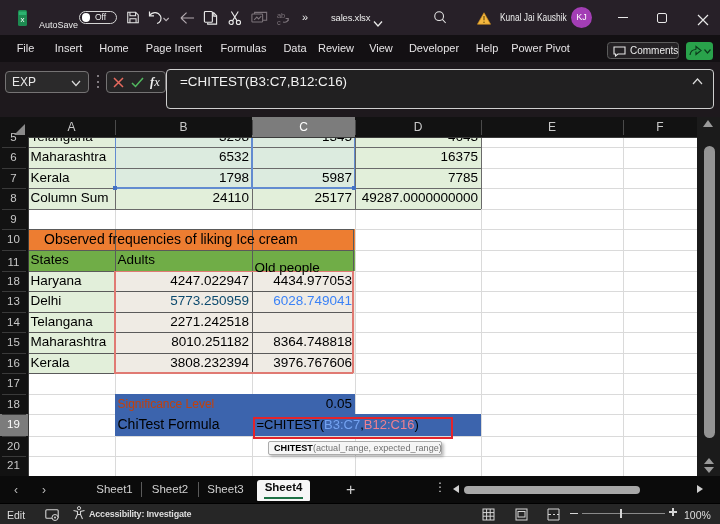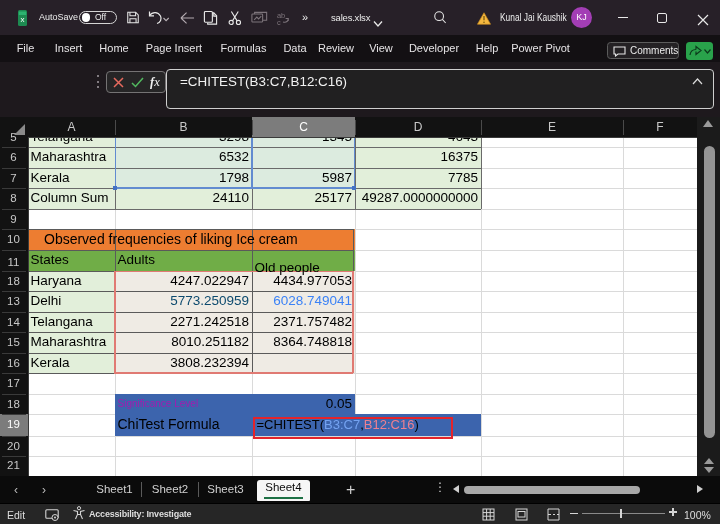--- a/index.html
+++ b/index.html
@@ -129,31 +129,32 @@
 <div class="cell lt" style="left:115px;top:250.0px;width:137px;height:20.5px;line-height:20.5px;font-size:13.5px;color:#000;">Adults</div>
 <div class="cell lt" style="left:252px;top:258px;width:103px;height:36px;line-height:20.5px;font-size:13.5px;color:#000;">Old people</div>
 <div class="cell lt" style="left:28px;top:270.5px;width:87px;height:20.600000000000023px;line-height:20.600000000000023px;font-size:13.5px;color:#000;">Haryana</div>
 <div class="cell rt" style="left:115px;top:270.5px;width:137px;height:20.600000000000023px;line-height:20.600000000000023px;font-size:13.5px;color:#000;">4247.022947</div>
 <div class="cell rt" style="left:252px;top:270.5px;width:103px;height:20.600000000000023px;line-height:20.600000000000023px;font-size:13.5px;color:#000;">4434.977053</div>
 <div class="cell lt" style="left:28px;top:291.1px;width:87px;height:20.5px;line-height:20.5px;font-size:13.5px;color:#000;">Delhi</div>
 <div class="cell rt" style="left:115px;top:291.1px;width:137px;height:20.5px;line-height:20.5px;font-size:13.5px;color:#0c4a6e;">5773.250959</div>
 <div class="cell rt" style="left:252px;top:291.1px;width:103px;height:20.5px;line-height:20.5px;font-size:13.5px;color:#3b82f6;">6028.749041</div>
 <div class="cell lt" style="left:28px;top:311.6px;width:87px;height:20.599999999999966px;line-height:20.599999999999966px;font-size:13.5px;color:#000;">Telangana</div>
 <div class="cell rt" style="left:115px;top:311.6px;width:137px;height:20.599999999999966px;line-height:20.599999999999966px;font-size:13.5px;color:#000;">2271.242518</div>
-<div class="cell rt" style="left:252px;top:311.6px;width:103px;height:20.599999999999966px;line-height:20.599999999999966px;font-size:13.5px;color:#000;">2371.757482</div>
 <div class="cell lt" style="left:28px;top:332.2px;width:87px;height:20.5px;line-height:20.5px;font-size:13.5px;color:#000;">Maharashtra</div>
 <div class="cell rt" style="left:115px;top:332.2px;width:137px;height:20.5px;line-height:20.5px;font-size:13.5px;color:#000;">8010.251182</div>
 <div class="cell rt" style="left:252px;top:332.2px;width:103px;height:20.5px;line-height:20.5px;font-size:13.5px;color:#000;">8364.748818</div>
 <div class="cell lt" style="left:28px;top:352.7px;width:87px;height:20.600000000000023px;line-height:20.600000000000023px;font-size:13.5px;color:#000;">Kerala</div>
 <div class="cell rt" style="left:115px;top:352.7px;width:137px;height:20.600000000000023px;line-height:20.600000000000023px;font-size:13.5px;color:#000;">3808.232394</div>
-<div class="cell lt" style="left:115px;top:393.8px;width:137px;height:20.599999999999966px;line-height:20.599999999999966px;font-size:10px;color:#a21caf;">Significance Level</div>
+<div class="cell rt" style="left:252px;top:352.7px;width:103px;height:20.600000000000023px;line-height:20.600000000000023px;font-size:13.5px;color:#000;">3976.767606</div>
+<div class="cell lt" style="left:115px;top:393.8px;width:137px;height:20.599999999999966px;line-height:20.599999999999966px;font-size:12px;color:#c2410c;">Significance Level</div>
 <div class="cell rt" style="left:252px;top:393.8px;width:103px;height:20.599999999999966px;line-height:20.599999999999966px;font-size:13.5px;color:#000;">0.05</div>
 <div class="cell lt" style="left:115px;top:414.4px;width:137px;height:21.200000000000045px;line-height:21.200000000000045px;font-size:14px;color:#000;">ChiTest Formula</div>
 <div class="cell" style="left:256.5px;top:414.4px;width:222px;height:21.200000000000045px;line-height:21.200000000000045px;font-size:13px;color:#000">=CHITEST(<span style="color:#74a3f2">B3:C7</span>,<span style="color:#ee8090">B12:C16</span>)</div>
 <div class="abs" style="left:252.7px;top:417.3px;width:200.6px;height:22px;border:2.6px solid #e3242b"></div>
+<div class="abs" style="left:268px;top:440.5px;width:174px;height:14.5px;background:#f5f5f5;border:1px solid #ababab;border-radius:2px;box-shadow:2px 2px 3px rgba(0,0,0,.25);font-size:9.1px;line-height:13px;padding-left:5px;white-space:nowrap;color:#707070"><b style="color:#000">CHITEST</b>(actual_range, expected_range)</div>
 <div class="abs" id="colhdr"></div>
 <div class="abs" style="left:252px;top:117px;width:103px;height:20.2px;background:#7c7c7c"></div>
 <div class="colL" style="left:28px;width:87px;color:#c9c9c9">A</div>
 <div class="colL" style="left:115px;width:137px;color:#c9c9c9">B</div>
 <div class="colL" style="left:252px;width:103px;color:#fdfdfd">C</div>
 <div class="colL" style="left:355px;width:126px;color:#c9c9c9">D</div>
 <div class="colL" style="left:481px;width:142px;color:#c9c9c9">E</div>
 <div class="colL" style="left:623px;width:74px;color:#c9c9c9">F</div>
 <div class="abs" style="left:115px;top:120px;width:1px;height:15px;background:#4a4a4a"></div>
 <div class="abs" style="left:252px;top:120px;width:1px;height:15px;background:#4a4a4a"></div>
@@ -207,21 +208,21 @@
 <div class="abs" style="left:704px;top:146px;width:11px;height:292px;background:#949494;border-radius:6px"></div>
 <div class="abs" style="left:704px;top:458px;width:0;height:0;border-left:5px solid transparent;border-right:5px solid transparent;border-bottom:6px solid #9a9a9a"></div>
 <div class="abs" style="left:704px;top:467px;width:0;height:0;border-left:5px solid transparent;border-right:5px solid transparent;border-top:6px solid #9a9a9a"></div>
 <div class="abs" id="titlebar"></div>
 <div class="abs" style="left:17.5px;top:9.5px;width:9px;height:16px">
 <svg width="9" height="16" viewBox="0 0 9 16">
         <rect x="0" y="0" width="9" height="16" rx="1.5" fill="#1d8a51"></rect>
 <rect x="0.8" y="1.5" width="7.4" height="3.5" fill="#2fb873" opacity="0.9"></rect>
 <text x="4.5" y="12" font-size="8" fill="#fff" text-anchor="middle" font-family="Liberation Sans">x</text>
       </svg></div>
-<div class="abs tb-txt" style="left:39px;top:0;font-size:9px">AutoSave</div>
+<div class="abs tb-txt" style="left:39px;top:8px;font-size:9px">AutoSave</div>
 <div class="abs" style="left:79px;top:10.5px;width:38px;height:13.5px;border:1.2px solid #d5d5d5;border-radius:7px">
       <div style="position:absolute;left:1.8px;top:1.5px;width:8.5px;height:8.5px;border-radius:50%;background:#fff"></div>
       <div style="position:absolute;left:15px;top:0.6px;color:#ececec;font-size:8.5px;line-height:10px">Off</div>
     </div>
 <div class="abs" style="left:126px;top:10px"><svg width="14" height="15" viewBox="0 0 16 17">
 <path d="M2 2.5 H11 L14 5.5 V14.5 H2 Z" stroke="#e8e8e8" stroke-width="1.2" fill="none"></path>
 <path d="M4.5 2.5 V6.5 H11 V2.5" stroke="#e8e8e8" stroke-width="1.2" fill="none"></path>
 <path d="M4.5 14.5 V10 H11.5 V14.5" stroke="#e8e8e8" stroke-width="1.2" fill="none"></path>
       </svg></div>
 <div class="abs" style="left:147px;top:10px"><svg width="24" height="16" viewBox="0 0 24 16">
@@ -293,20 +294,26 @@
     </div>
 <div class="abs" style="left:686px;top:41.5px;width:27px;height:18px;border-radius:3.5px;background:#29a24b">
 <svg width="13" height="11" viewBox="0 0 13 11" style="position:absolute;left:3px;top:3.5px">
 <path d="M1 10 C1.5 6 4 4.5 7 4.5 M7 4.5 V1.5 L12 5.5 L7 9.5 V6.5" stroke="#0c3a1c" stroke-width="1.2" fill="none"></path>
       </svg>
 <svg width="7" height="5" viewBox="0 0 7 5" style="position:absolute;left:18px;top:7px">
 <path d="M0.5 0.5 L3.5 4 L6.5 0.5" stroke="#0c3a1c" stroke-width="1.2" fill="none"></path>
       </svg>
     </div>
 <div class="abs" id="fxrow"></div>
+<div class="abs" style="left:5px;top:71px;width:84px;height:22px;background:#2b2a2b;border:1px solid #757374;border-radius:4px;">
+      <span style="position:absolute;left:6px;top:3px;color:#e8e8e8;font-size:12px">EXP</span>
+      <svg width="10" height="7" viewBox="0 0 10 7" style="position:absolute;right:7px;top:8px">
+        <path d="M1 1 L5 5.5 L9 1" stroke="#dadada" stroke-width="1.2" fill="none"></path>
+      </svg>
+    </div>
 <div class="abs" style="left:96.5px;top:75px;width:2.2px;height:2.2px;border-radius:50%;background:#a49ea3"></div>
 <div class="abs" style="left:96.5px;top:80.5px;width:2.2px;height:2.2px;border-radius:50%;background:#a49ea3"></div>
 <div class="abs" style="left:96.5px;top:86px;width:2.2px;height:2.2px;border-radius:50%;background:#a49ea3"></div>
 <div class="abs" style="left:106px;top:71px;width:60px;height:22px;background:#262526;border:1px solid #757374;border-radius:4px">
 <svg width="11" height="11" viewBox="0 0 11 11" style="position:absolute;left:6px;top:5px">
 <path d="M1 1 L10 10 M10 1 L1 10" stroke="#e66a5e" stroke-width="1.5" fill="none"></path>
       </svg>
 <svg width="13" height="11" viewBox="0 0 13 11" style="position:absolute;left:24px;top:5px">
 <path d="M1 6 L4.5 9.5 L12 1" stroke="#52b95f" stroke-width="1.5" fill="none"></path>
       </svg>
@@ -320,21 +327,21 @@
     </div>
 <div class="abs" id="tabbar"></div>
 <div class="abs" style="left:14px;top:483px;color:#bdbdbd;font-size:12px">‹</div>
 <div class="abs" style="left:42px;top:483px;color:#bdbdbd;font-size:12px">›</div>
 <div class="abs sheet" style="left:114.5px;top:475.8px">Sheet1</div>
 <div class="abs sheet" style="left:170px;top:475.8px">Sheet2</div>
 <div class="abs sheet" style="left:225.5px;top:475.8px">Sheet3</div>
 <div class="abs" style="left:141px;top:482px;width:1px;height:15px;background:#5a5a5a"></div>
 <div class="abs" style="left:198px;top:482px;width:1px;height:15px;background:#5a5a5a"></div>
 <div class="abs" style="left:257px;top:479.5px;width:53px;height:21.5px;background:#f6f6f6;border-radius:3px 3px 1px 1px">
-      <div style="position:absolute;left:0;right:0;top:1.5px;text-align:center;color:#0b0b0b;font-size:11.5px;font-weight:400">Sheet4</div>
+      <div style="position:absolute;left:0;right:0;top:1.5px;text-align:center;color:#0b0b0b;font-size:11.5px;font-weight:700">Sheet4</div>
       <div style="position:absolute;left:7px;right:7px;bottom:1.6px;height:2.4px;background:#1e7145"></div>
     </div>
 <div class="abs" style="left:346px;top:481px;color:#d2d2d2;font-size:16px;font-weight:400">+</div>
 <div class="abs" style="left:434px;top:483px;color:#d2d2d2;font-size:12px;line-height:8px">⋮</div>
 <div class="abs" style="left:453px;top:485px;width:0;height:0;border-top:4.5px solid transparent;border-bottom:4.5px solid transparent;border-right:6px solid #cfcfcf"></div>
 <div class="abs" style="left:464px;top:485.5px;width:176px;height:8px;background:#a8a8a8;border-radius:4px"></div>
 <div class="abs" style="left:697px;top:485px;width:0;height:0;border-top:4.5px solid transparent;border-bottom:4.5px solid transparent;border-left:6px solid #cfcfcf"></div>
 <div class="abs" id="statusbar"></div>
 <div class="abs st-txt" style="left:7px;top:509px">Edit</div>
 <div class="abs" style="left:45px;top:507px"><svg width="14" height="12" viewBox="0 0 14 12">

